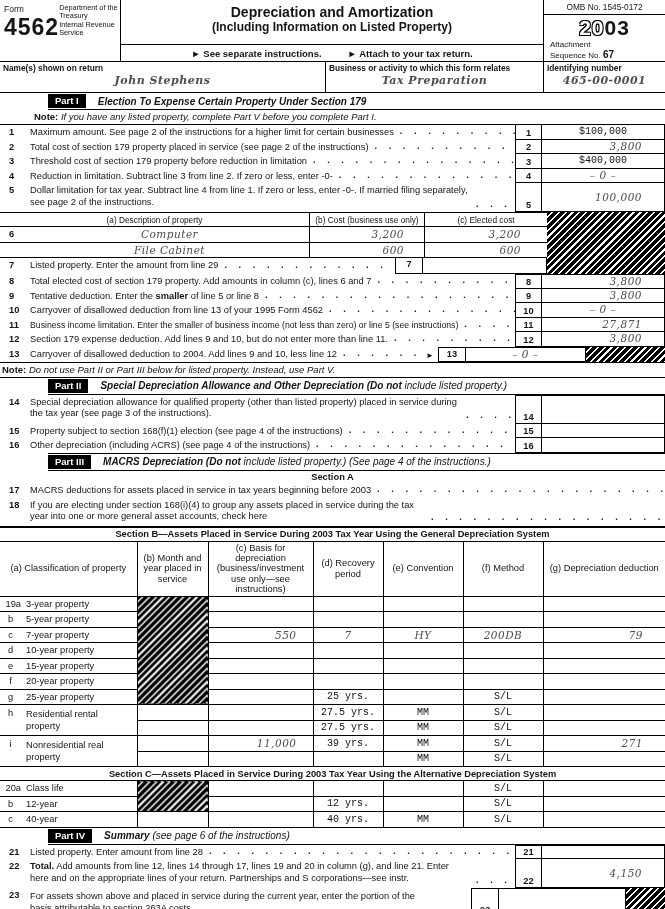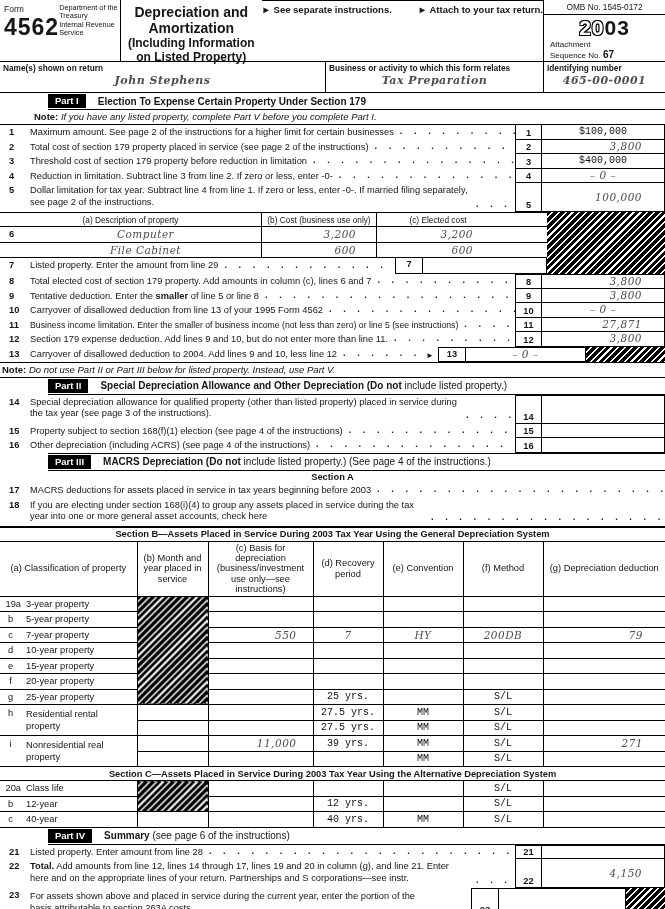--- a/index.html
+++ b/index.html
@@ -13,21 +13,21 @@
   .hatch { background:repeating-linear-gradient(135deg,#000 0 3.2px,#fff 3.2px 4.8px); }
   .b { font-weight:bold; }
   .i { font-style:italic; }
 
   
   .hdr { display:flex; height:62px; border-bottom:1.5px solid #000; }
   .hdr-left { width:121px; border-right:1.5px solid #000; padding:4px 2px 2px 4px; display:flex; flex-direction:row; justify-content:space-between; }
   .formword { font-size:8.5px; }
   .formnum { font-size:23px; font-weight:bold; letter-spacing:1px; }
   .dept { font-size:7.3px; line-height:1.15; }
-  .hdr-mid { flex:1; display:flex; flex-direction:row; }
+  .hdr-mid { flex:1; display:flex; flex-direction:column; }
   .titlebox { flex:1; text-align:center; padding-top:4px; }
   .title { font-size:14px; font-weight:bold; }
   .subtitle { font-size:12px; font-weight:bold; }
   .ptrline { border-top:1.2px solid #000; display:flex; justify-content:center; gap:26px; padding:3px 0 2px; font-weight:bold; font-size:9.5px; }
   .hdr-right { width:122px; border-left:1.5px solid #000; display:flex; flex-direction:column; }
   .omb { font-size:8.3px; text-align:center; padding:2px 0; border-bottom:1.2px solid #000; }
   .yearrow { text-align:center; font-size:21px; font-weight:bold; line-height:1; padding-top:2px; letter-spacing:1px;}
   .y-outline { color:#fff; text-shadow:-1px -1px 0 #000,1px -1px 0 #000,-1px 1px 0 #000,1px 1px 0 #000; }
   .attachrow { font-size:8px; line-height:1.15; padding:2px 0 0 6px; }
   .seqno { font-size:10px; font-weight:bold; }
@@ -39,21 +39,21 @@
   .id-name { width:325px; }
   .id-biz  { width:218px; }
   .id-num  { flex:1; }
   .idlbl { font-size:8.3px; }
   .idval { text-align:center; font-size:11px; margin-top:1px; }
 
   
   .partbar { display:flex; align-items:center; border-bottom:1.2px solid #000; padding:1px 0; min-height:14px;margin-left:48px; }
   .partbar.topline { border-top:1.5px solid #000; }
   .partlbl { background:#000; color:#fff; font-weight:bold; font-size:9.5px; padding:1px 7px 2px; margin-right:12px; white-space:nowrap; }
-  .parttitle { font-weight:bold; font-size:10px; }
+  .parttitle { font-weight:bold; font-size:10px;font-style:italic; }
   .parttitle .reg { font-weight:normal; }
   .notebar { padding:1px 0 2px 34px; border-bottom:1.2px solid #000; font-size:9.5px; }
   .noteinline { padding:1.5px 0 1.5px 2px; border-bottom:1.2px solid #000; font-size:9.5px; }
 
   
   .lrow { display:flex; align-items:stretch; min-height:14.5px; }
   .lrow.h2 { min-height:29px; }
   .lno { width:30px; padding:2px 0 0 9px; font-weight:bold; flex:none; }
   .ltxt { flex:0 1 auto; padding-top:2px; line-height:1.25; }
   .lead { flex:1 1 10px; overflow:hidden; white-space:nowrap; font-weight:bold; letter-spacing:4.5px; align-self:flex-end; line-height:1; padding:0 3px 3px 6px; min-width:4px; }
@@ -61,21 +61,21 @@
   .abox { width:123px; flex:none; border-right:1.2px solid #000; border-bottom:1.2px solid #000; display:flex; align-items:center; justify-content:flex-end; padding:0 22px 1px 2px; }
   .abox.center { justify-content:center; padding:0 2px 1px; }
   .firsttop .nbox, .firsttop .abox { border-top:1.2px solid #000; }
 
   
   .t6blk { display:flex; border-bottom:0; }
   .t6left { width:547px; flex:none; }
   .t6hatch { flex:1; }
   .t6h { display:flex; border-bottom:1.2px solid #000; height:15px; align-items:center; font-size:8.3px; text-align:center; }
   .t6r { display:flex; border-bottom:1.2px solid #000; height:15.5px; align-items:center; }
-  .c-a { width:262px; flex:none; border-right:1.2px solid #000; align-self:stretch; display:flex; align-items:center; }
+  .c-a { width:310px; flex:none; border-right:1.2px solid #000; align-self:stretch; display:flex; align-items:center; }
   .c-a .gut { width:30px; padding-left:9px; font-weight:bold; }
   .c-a .desc { flex:1; text-align:center; }
   .c-b { width:115px; flex:none; border-right:1.2px solid #000; align-self:stretch; display:flex; align-items:center; justify-content:flex-end; padding-right:20px; }
   .c-c { width:122px; flex:none; align-self:stretch; display:flex; align-items:center; justify-content:flex-end; padding-right:26px; }
   .c-b.hd,.c-c.hd { justify-content:center; padding-right:0; }
   .l7row { display:flex; height:15.5px; border-bottom:0; }
   .ibox { width:28px; flex:none; border:1.2px solid #000; border-top:0; font-weight:bold; text-align:center; padding-top:1px; }
   .ival { width:124px; flex:none; border-right:1.2px solid #000; border-bottom:1.2px solid #000; display:flex; align-items:center; justify-content:center; }
 
   

